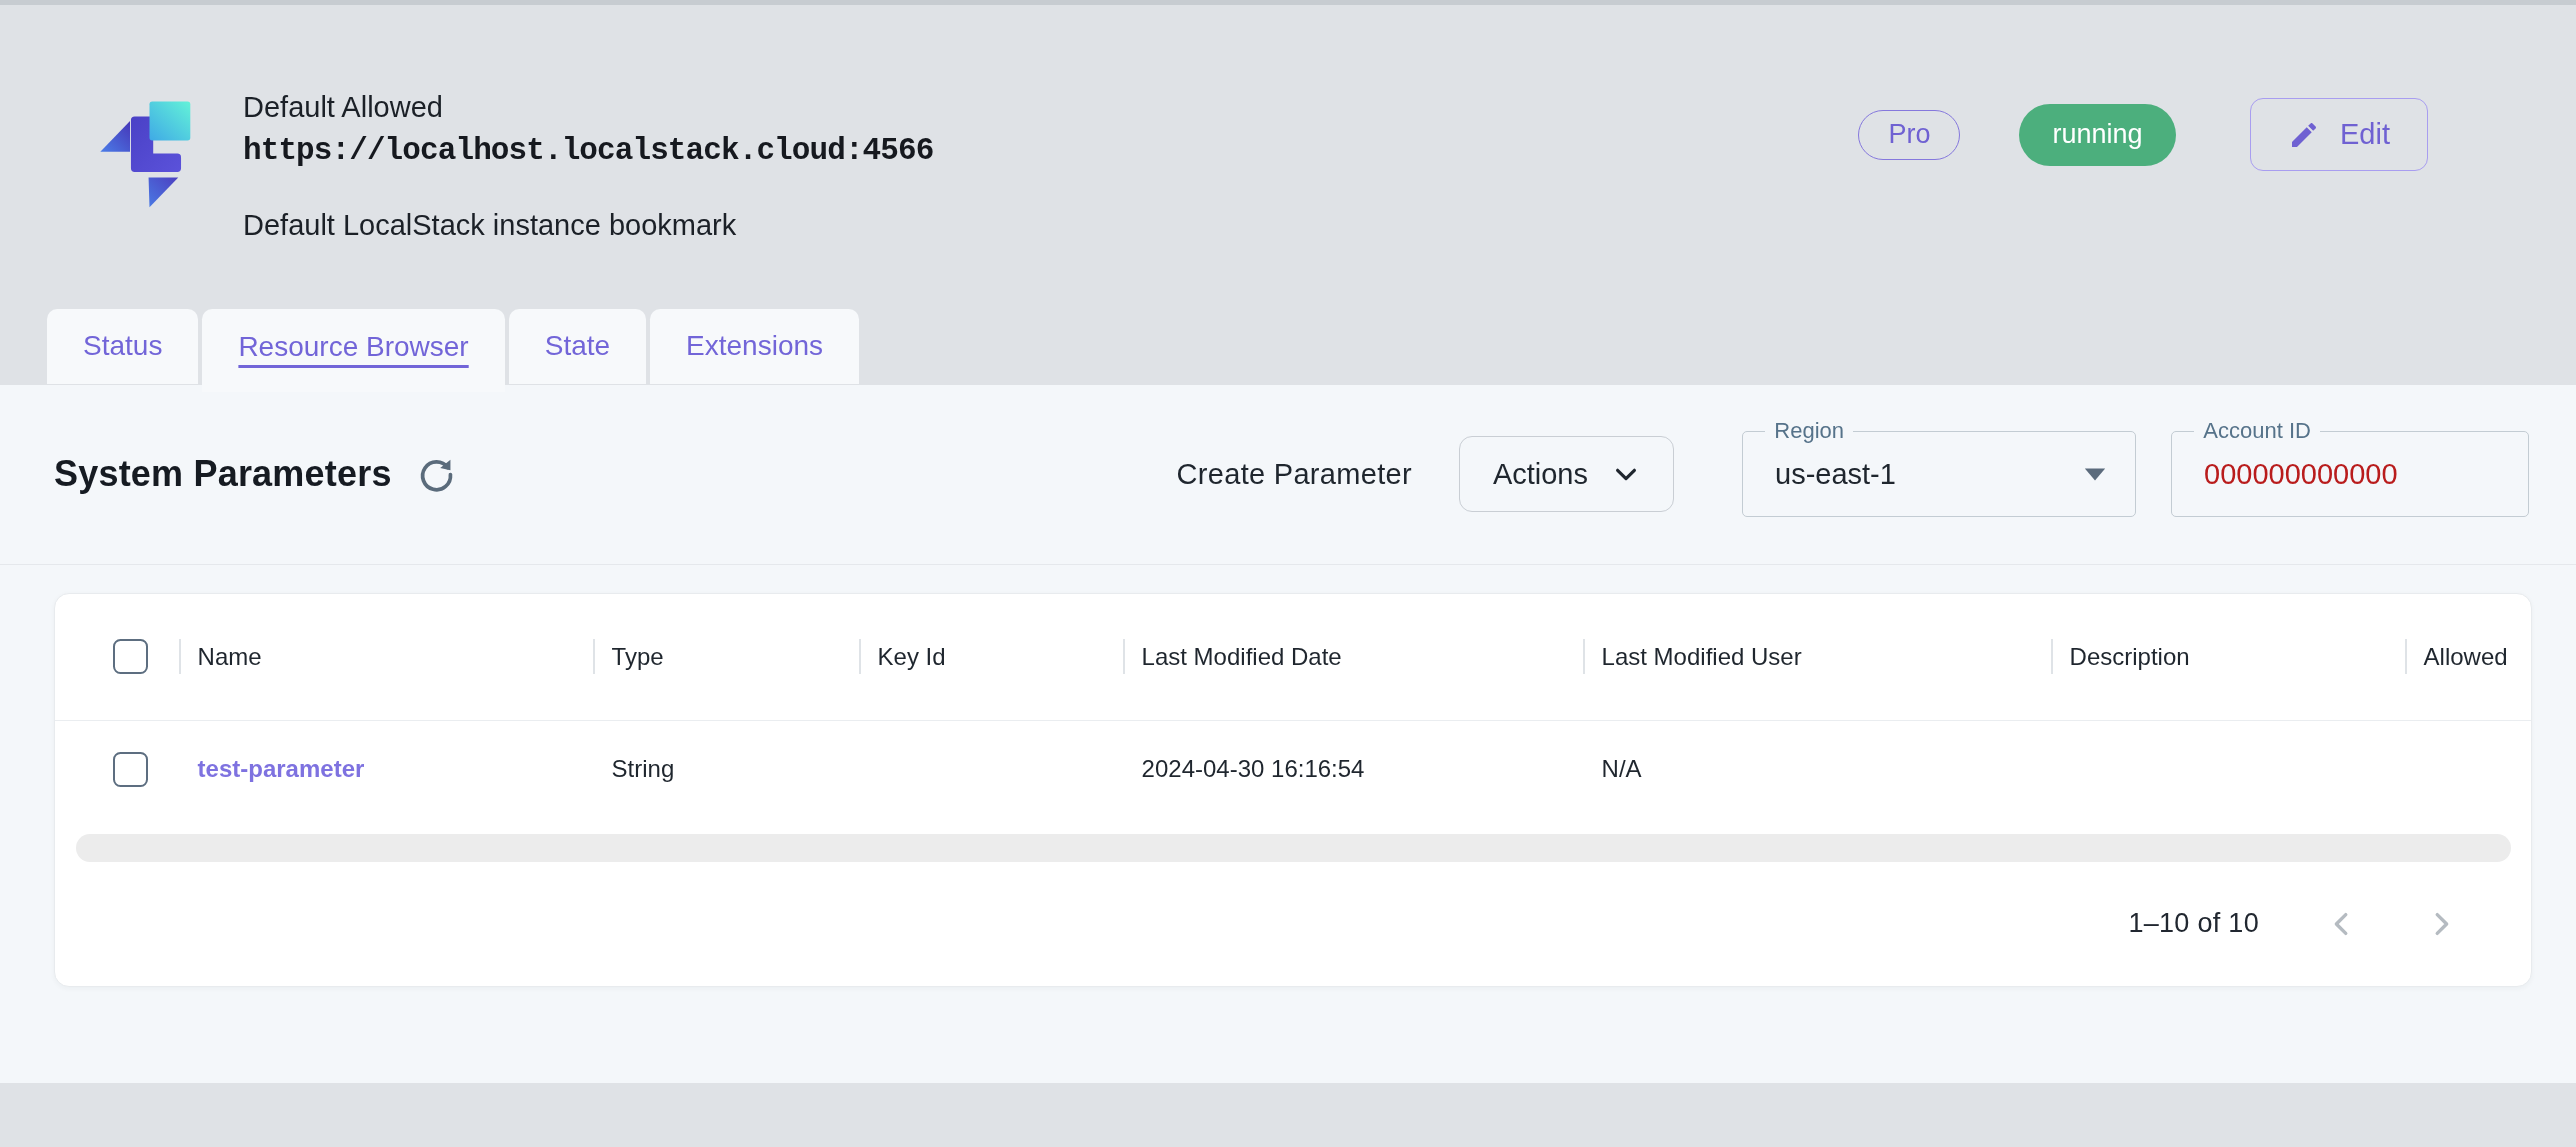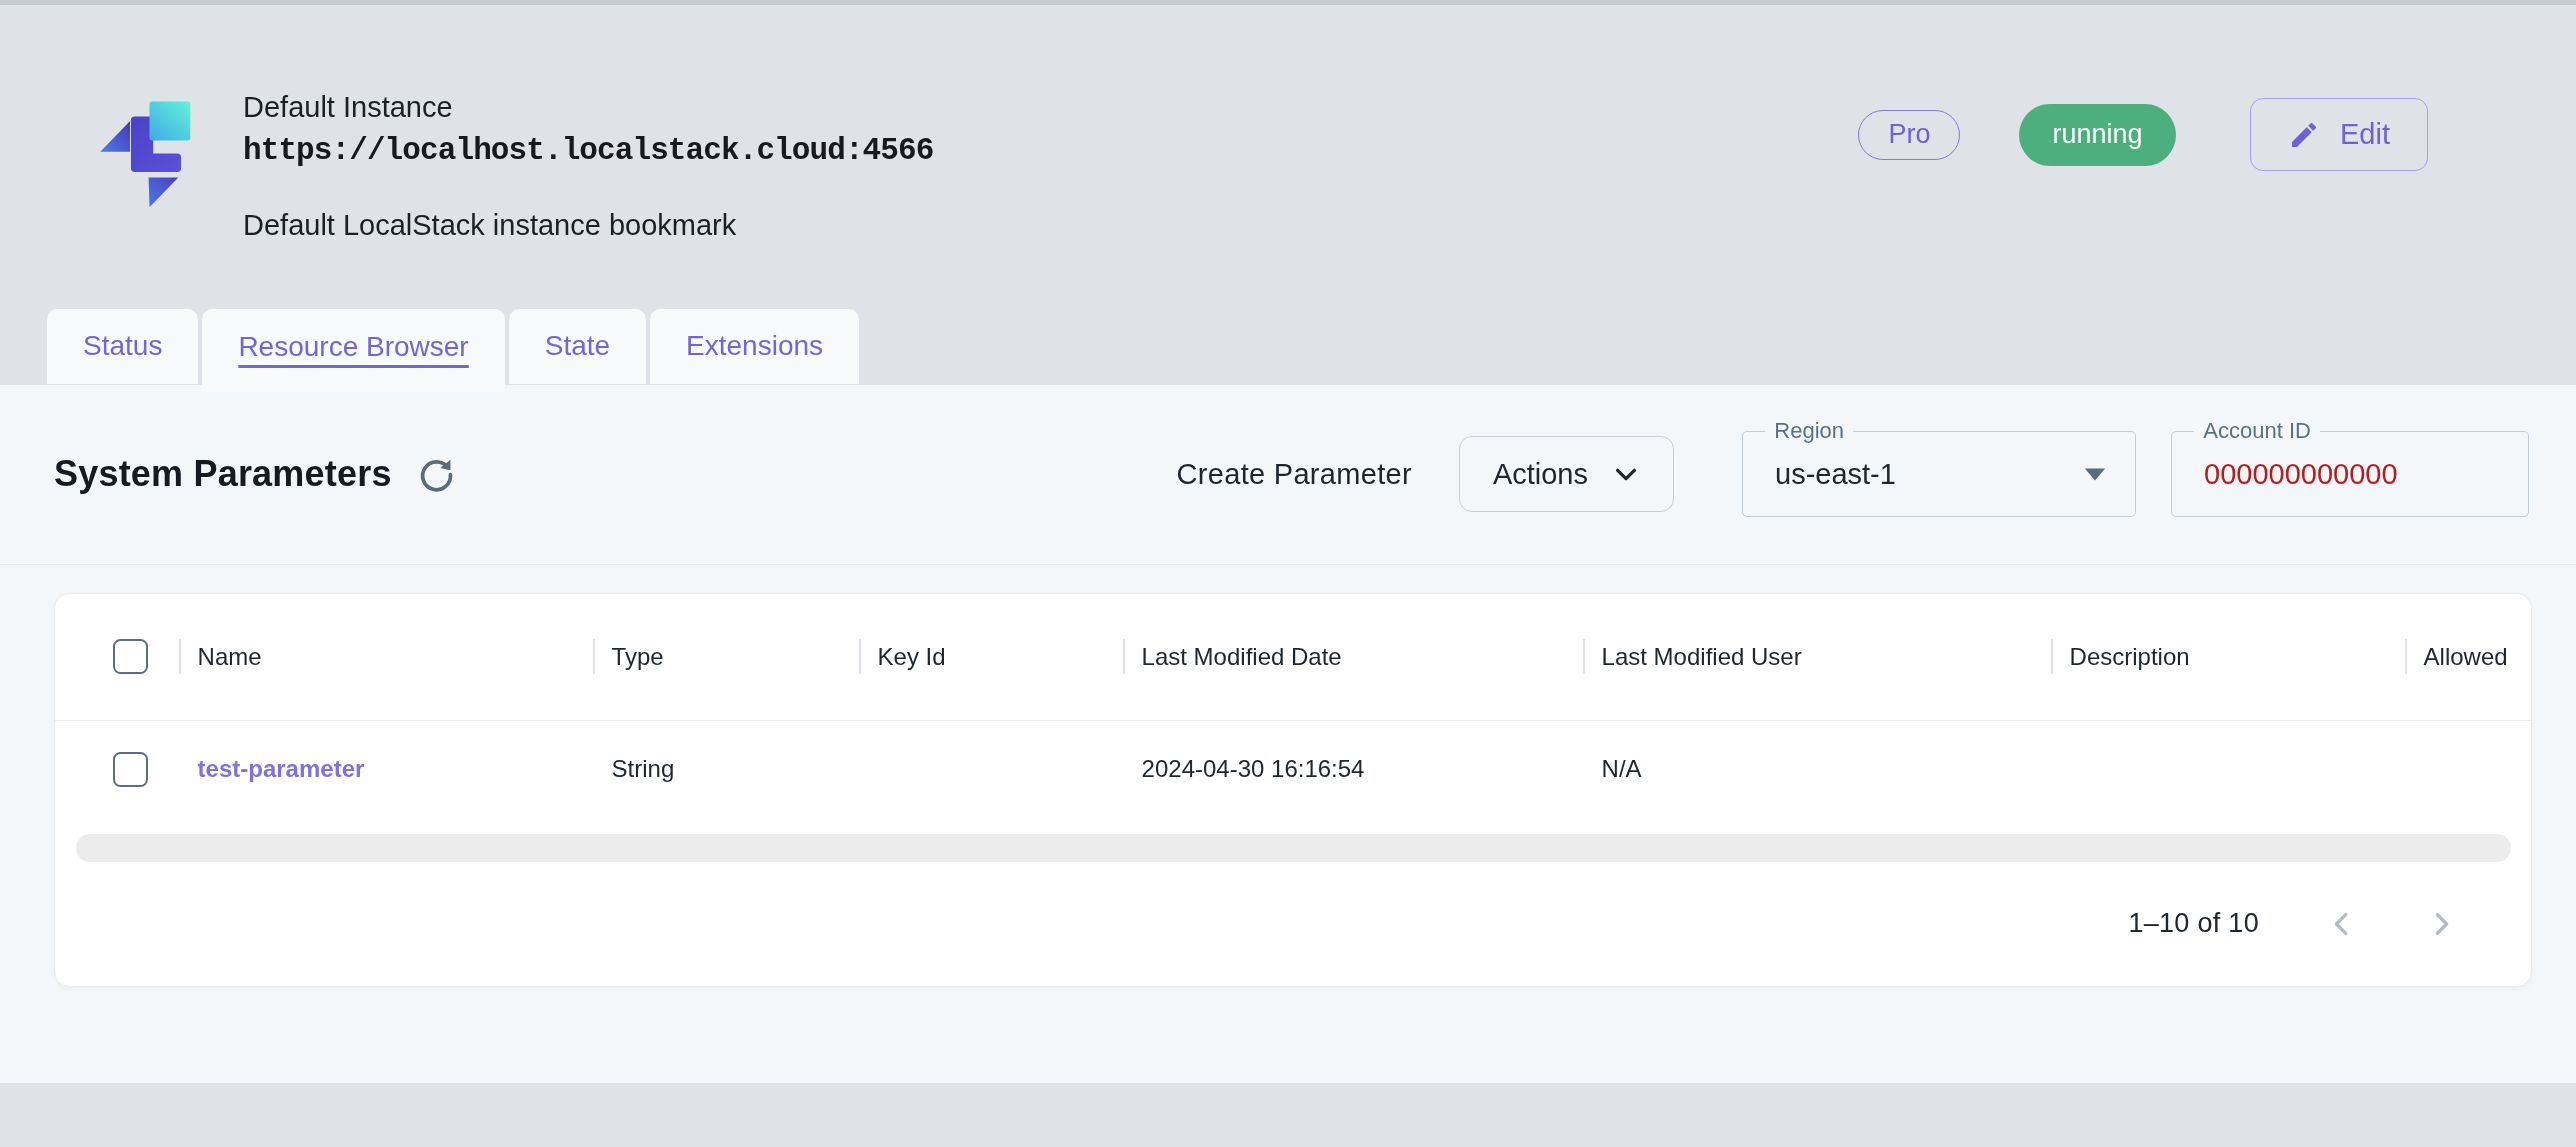--- a/index.html
+++ b/index.html
@@ -170,21 +170,21 @@
           <stop offset="0" stop-color="#4c3fc0"></stop>
             <stop offset="1" stop-color="#4a7ae4"></stop>
         </linearGradient>
       </defs>
       <polygon points="14,60 46,27 46,60" fill="url(#gT1)"></polygon>
       <path d="M47 22 h20 a4 4 0 0 1 4 4 v36 h26 a4 4 0 0 1 4 4 v12 a4 4 0 0 1-4 4 h-46 a4 4 0 0 1-4-4 v-52 a4 4 0 0 1 4-4 z" fill="url(#gL)"></path>
       <rect x="67" y="6" width="44" height="42" rx="3" fill="url(#gSq)"></rect>
       <polygon points="66,88 98,88 67,120" fill="url(#gT2)"></polygon>
     </svg>
     <div class="header-text">
-      <div class="instance-title">Default Instance</div>
+      <div class="instance-title">Default Allowed</div>
       <div class="instance-url">https://localhost.localstack.cloud:4566</div>
       <div class="instance-desc">Default LocalStack instance bookmark</div>
     </div>
   </div>
   <div class="header-right">
     <span class="pill pill-pro">Pro</span>
     <span class="pill pill-running">running</span>
     <button class="edit-btn">
       <svg viewBox="0 0 24 24" fill="#6f61d2">
         <path d="M3 17.25V21h3.75L17.81 9.94l-3.75-3.75L3 17.25zM20.71 7.04c.39-.39.39-1.02 0-1.41l-2.34-2.34c-.39-.39-1.02-.39-1.41 0l-1.83 1.83 3.75 3.75 1.83-1.83z"></path>

